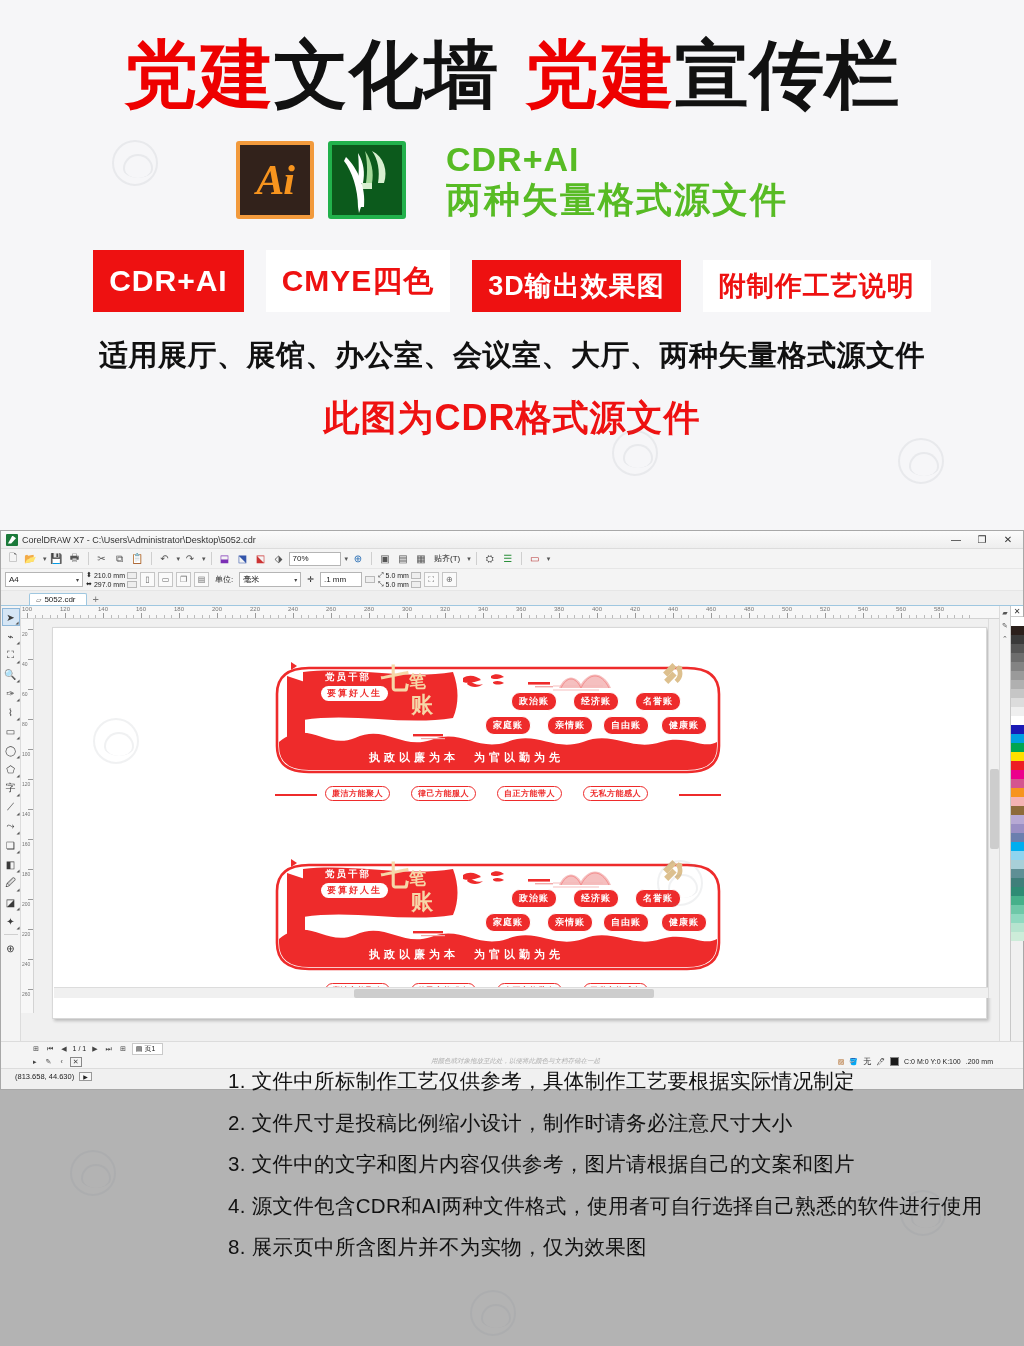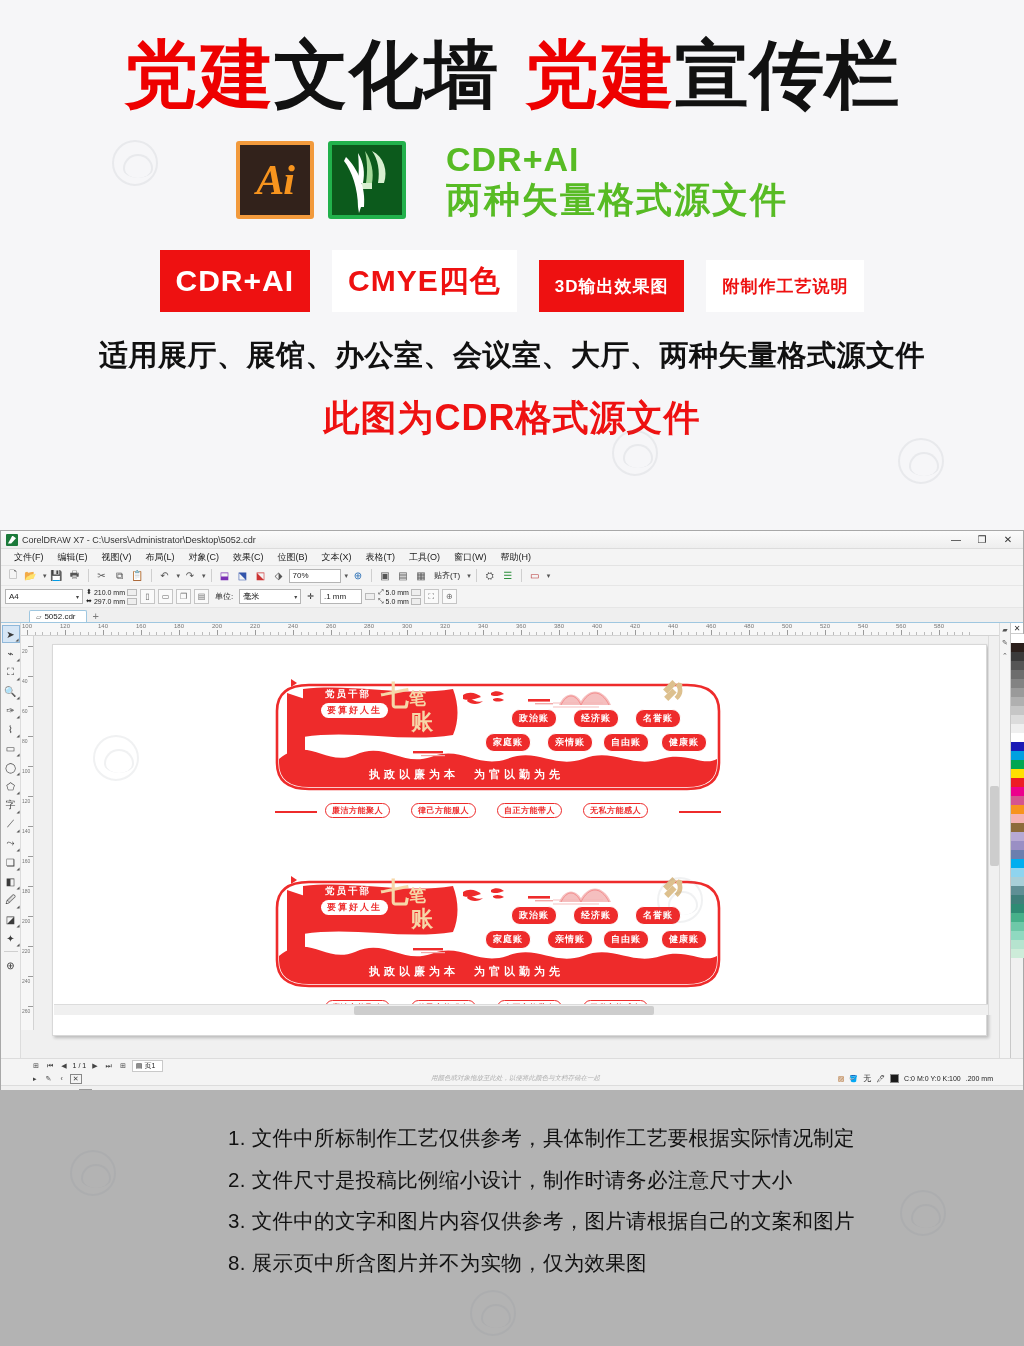--- a/index.html
+++ b/index.html
@@ -48,21 +48,21 @@
     display: flex; justify-content: center; align-items: stretch;
     margin-top: 30px; gap: 22px;
   }
   .badge {
     display: flex; align-items: center; justify-content: center;
     padding: 8px 16px; font-size: 30px; font-weight: bold;
     letter-spacing: 1px; min-height: 52px;
   }
   .badge.filled { background: #ee1111; color: #ffffff; }
   .badge.hollow { background: #ffffff; color: #ee1111; }
-  .badge.sm { font-size: 17px; margin-top: 10px; }
+  .badge.sm { font-size: 27px; margin-top: 10px; }
 
   .usage-line {
     text-align: center; margin-top: 24px;
     font-size: 29px; font-weight: bold; color: #111; letter-spacing: 0.5px;
   }
   .cdr-line {
     text-align: center; margin-top: 18px;
     font-size: 36px; font-weight: bold; color: #ee1111; letter-spacing: 1px;
   }
 
@@ -252,21 +252,21 @@
 
   
   .footer {
     position: absolute; left: 0; top: 1090px; width: 1024px; height: 256px;
     background: #b3b3b3;
   }
   .footer-badge {
     position: absolute; left: 58px; top: 1181px; background: #ffffff; color: #000;
     font-size: 30px; font-weight: bold; padding: 7px 13px; letter-spacing: 2px;
   }
-  .notes { position: absolute; left: 228px; top: 1127px; width: 780px; }
+  .notes { position: absolute; left: 228px; top: 1070px; width: 780px; }
   .note { font-size: 20.5px; color: #111; margin-bottom: 19px; letter-spacing: 0.3px; line-height: 1.1; }
 
   
   .wm { position: absolute; pointer-events: none; opacity: 0.2; }
   .wm-circ {
     width: 46px; height: 46px; border-radius: 50%;
     border: 2px solid rgba(120,130,140,0.55); position: relative;
   }
   .wm-circ:before {
     content:""; position:absolute; left: 9px; top: 12px; width: 26px; height: 22px;
@@ -333,34 +333,20 @@
     <div class="titlebar">
       <div class="app-icon"></div>
       <div class="titletext">CorelDRAW X7 - C:\Users\Administrator\Desktop\5052.cdr</div>
       <div class="wincontrols">
         <div class="wc">—</div>
         <div class="wc">❐</div>
         <div class="wc">✕</div>
       </div>
     </div>
 
-    <div class="menubar">
-      <div class="menuitem">文件(F)</div>
-      <div class="menuitem">编辑(E)</div>
-      <div class="menuitem">视图(V)</div>
-      <div class="menuitem">布局(L)</div>
-      <div class="menuitem">对象(C)</div>
-      <div class="menuitem">效果(C)</div>
-      <div class="menuitem">位图(B)</div>
-      <div class="menuitem">文本(X)</div>
-      <div class="menuitem">表格(T)</div>
-      <div class="menuitem">工具(O)</div>
-      <div class="menuitem">窗口(W)</div>
-      <div class="menuitem">帮助(H)</div>
-    </div>
 
     <div class="toolbar">
       <div class="tb-btn">🗋</div>
       <div class="tb-btn">📂</div>
       <div class="tb-caret">▾</div>
       <div class="tb-btn">💾</div>
       <div class="tb-btn">🖶</div>
       <div class="tb-sep"></div>
       <div class="tb-btn">✂</div>
       <div class="tb-btn">⧉</div>
@@ -880,20 +866,21 @@
       <span>(813.658, 44.630)</span>
       <span class="coord-btn">▶</span>
     </div>
   </div>
 
   <div class="footer"></div>
   <div class="notes">
     <div class="note">1. 文件中所标制作工艺仅供参考，具体制作工艺要根据实际情况制定</div>
     <div class="note">2. 文件尺寸是投稿比例缩小设计，制作时请务必注意尺寸大小</div>
     <div class="note">3. 文件中的文字和图片内容仅供参考，图片请根据自己的文案和图片</div>
+    <div class="note">4. 源文件包含CDR和AI两种文件格式，使用者可自行选择自己熟悉的软件进行使用</div>
     <div class="note">8. 展示页中所含图片并不为实物，仅为效果图</div>
   </div>
   <div class="wm" style="left:70px; top:1150px;">
     <div class="wm-circ"></div>
   </div>
   <div class="wm" style="left:900px; top:1190px;">
     <div class="wm-circ"></div>
   </div>
   <div class="wm" style="left:470px; top:1290px;">
     <div class="wm-circ"></div>

